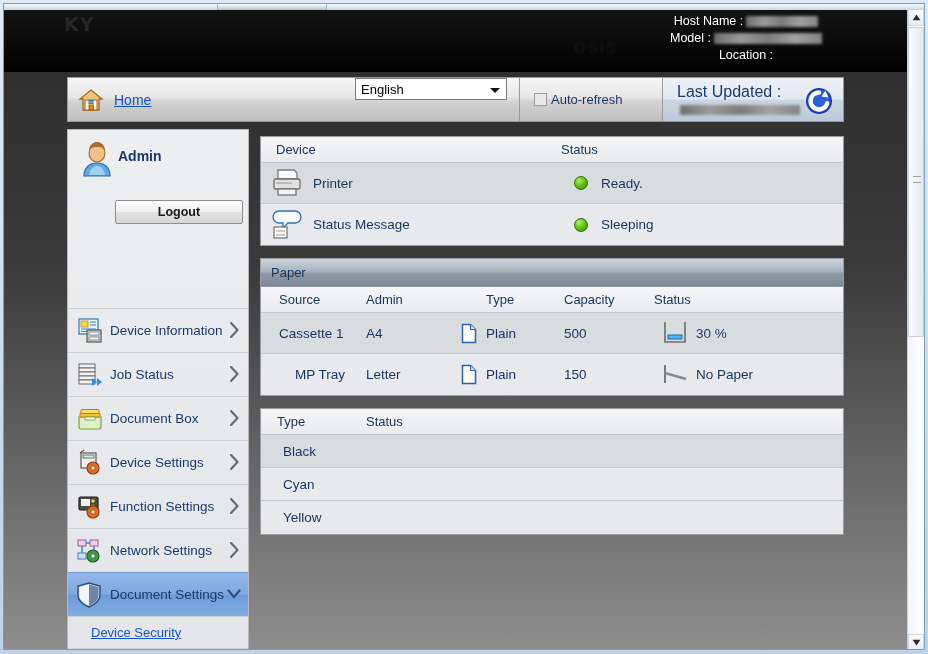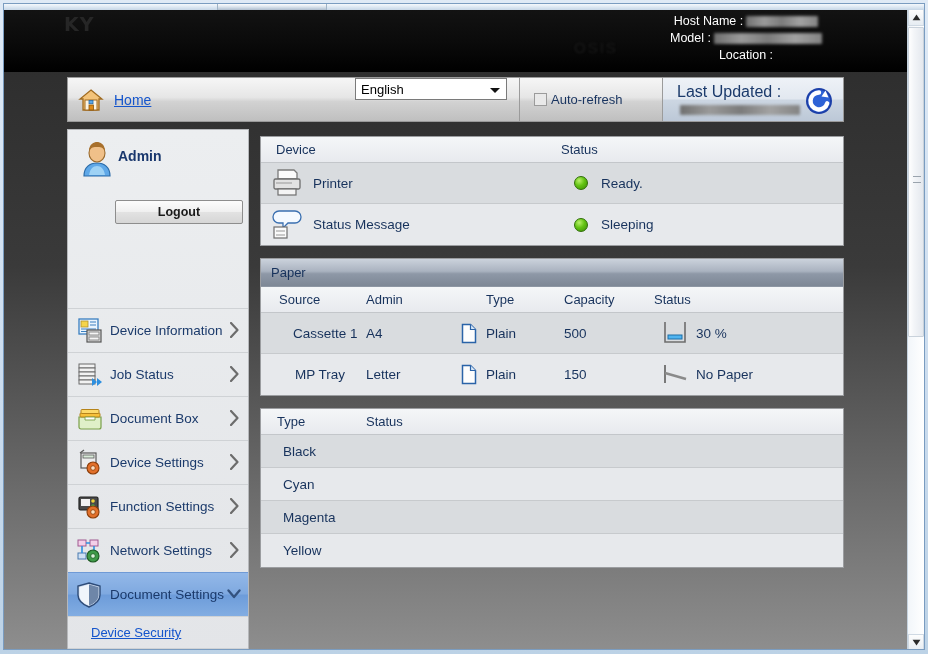--- a/index.html
+++ b/index.html
@@ -472,21 +472,21 @@
         <div class="panel-head">Paper</div>
         <div class="col-head">
           <span class="cell" style="width:105px;padding-left:18px">Source</span>
           <span class="cell" style="width:120px">Admin</span>
           <span class="cell" style="width:78px">Type</span>
           <span class="cell" style="width:90px">Capacity</span>
           <span class="cell">Status</span>
         </div>
 
         <div class="row alt">
-          <span class="cell" style="width:105px;padding-left:32px">Cassette 1</span>
+          <span class="cell" style="width:105px;padding-left:18px">Cassette 1</span>
           <span class="cell" style="width:95px">A4</span>
           <span class="cell" style="width:25px">
             <svg class="ico" width="16" height="21" viewBox="0 0 16 21">
               <path d="M1.5 1.5 h8 l5 5 v13 h-13z" fill="#fdfdfd" stroke="#2a63a8" stroke-width="1.5"></path>
               <path d="M9.5 1.5 v5 h5" fill="#d9e8f7" stroke="#2a63a8" stroke-width="1.2"></path>
             </svg>
           </span>
           <span class="cell" style="width:78px">Plain</span>
           <span class="cell" style="width:90px">500</span>
           <span class="cell" style="width:42px;justify-content:center">
@@ -525,24 +525,20 @@
           <span class="cell">Status</span>
         </div>
         <div class="row alt" style="height:33px">
           <span class="cell" style="width:130px;padding-left:22px">Black</span>
           <span class="cell"></span>
         </div>
         <div class="row plain" style="height:33px">
           <span class="cell" style="width:130px;padding-left:22px">Cyan</span>
           <span class="cell"></span>
         </div>
-        <div class="row alt" style="height:33px">
-          <span class="cell" style="width:130px;padding-left:22px">Magenta</span>
-          <span class="cell"></span>
-        </div>
         <div class="row plain" style="height:33px">
           <span class="cell" style="width:130px;padding-left:22px">Yellow</span>
           <span class="cell"></span>
         </div>
       </div>
 
     </div>
   </div>
 
   <div style="position:absolute;right:0;top:5px;width:17px;height:642px;background:linear-gradient(90deg,#f2f6fa,#ffffff);border-left:1px solid #c5d2de;">

